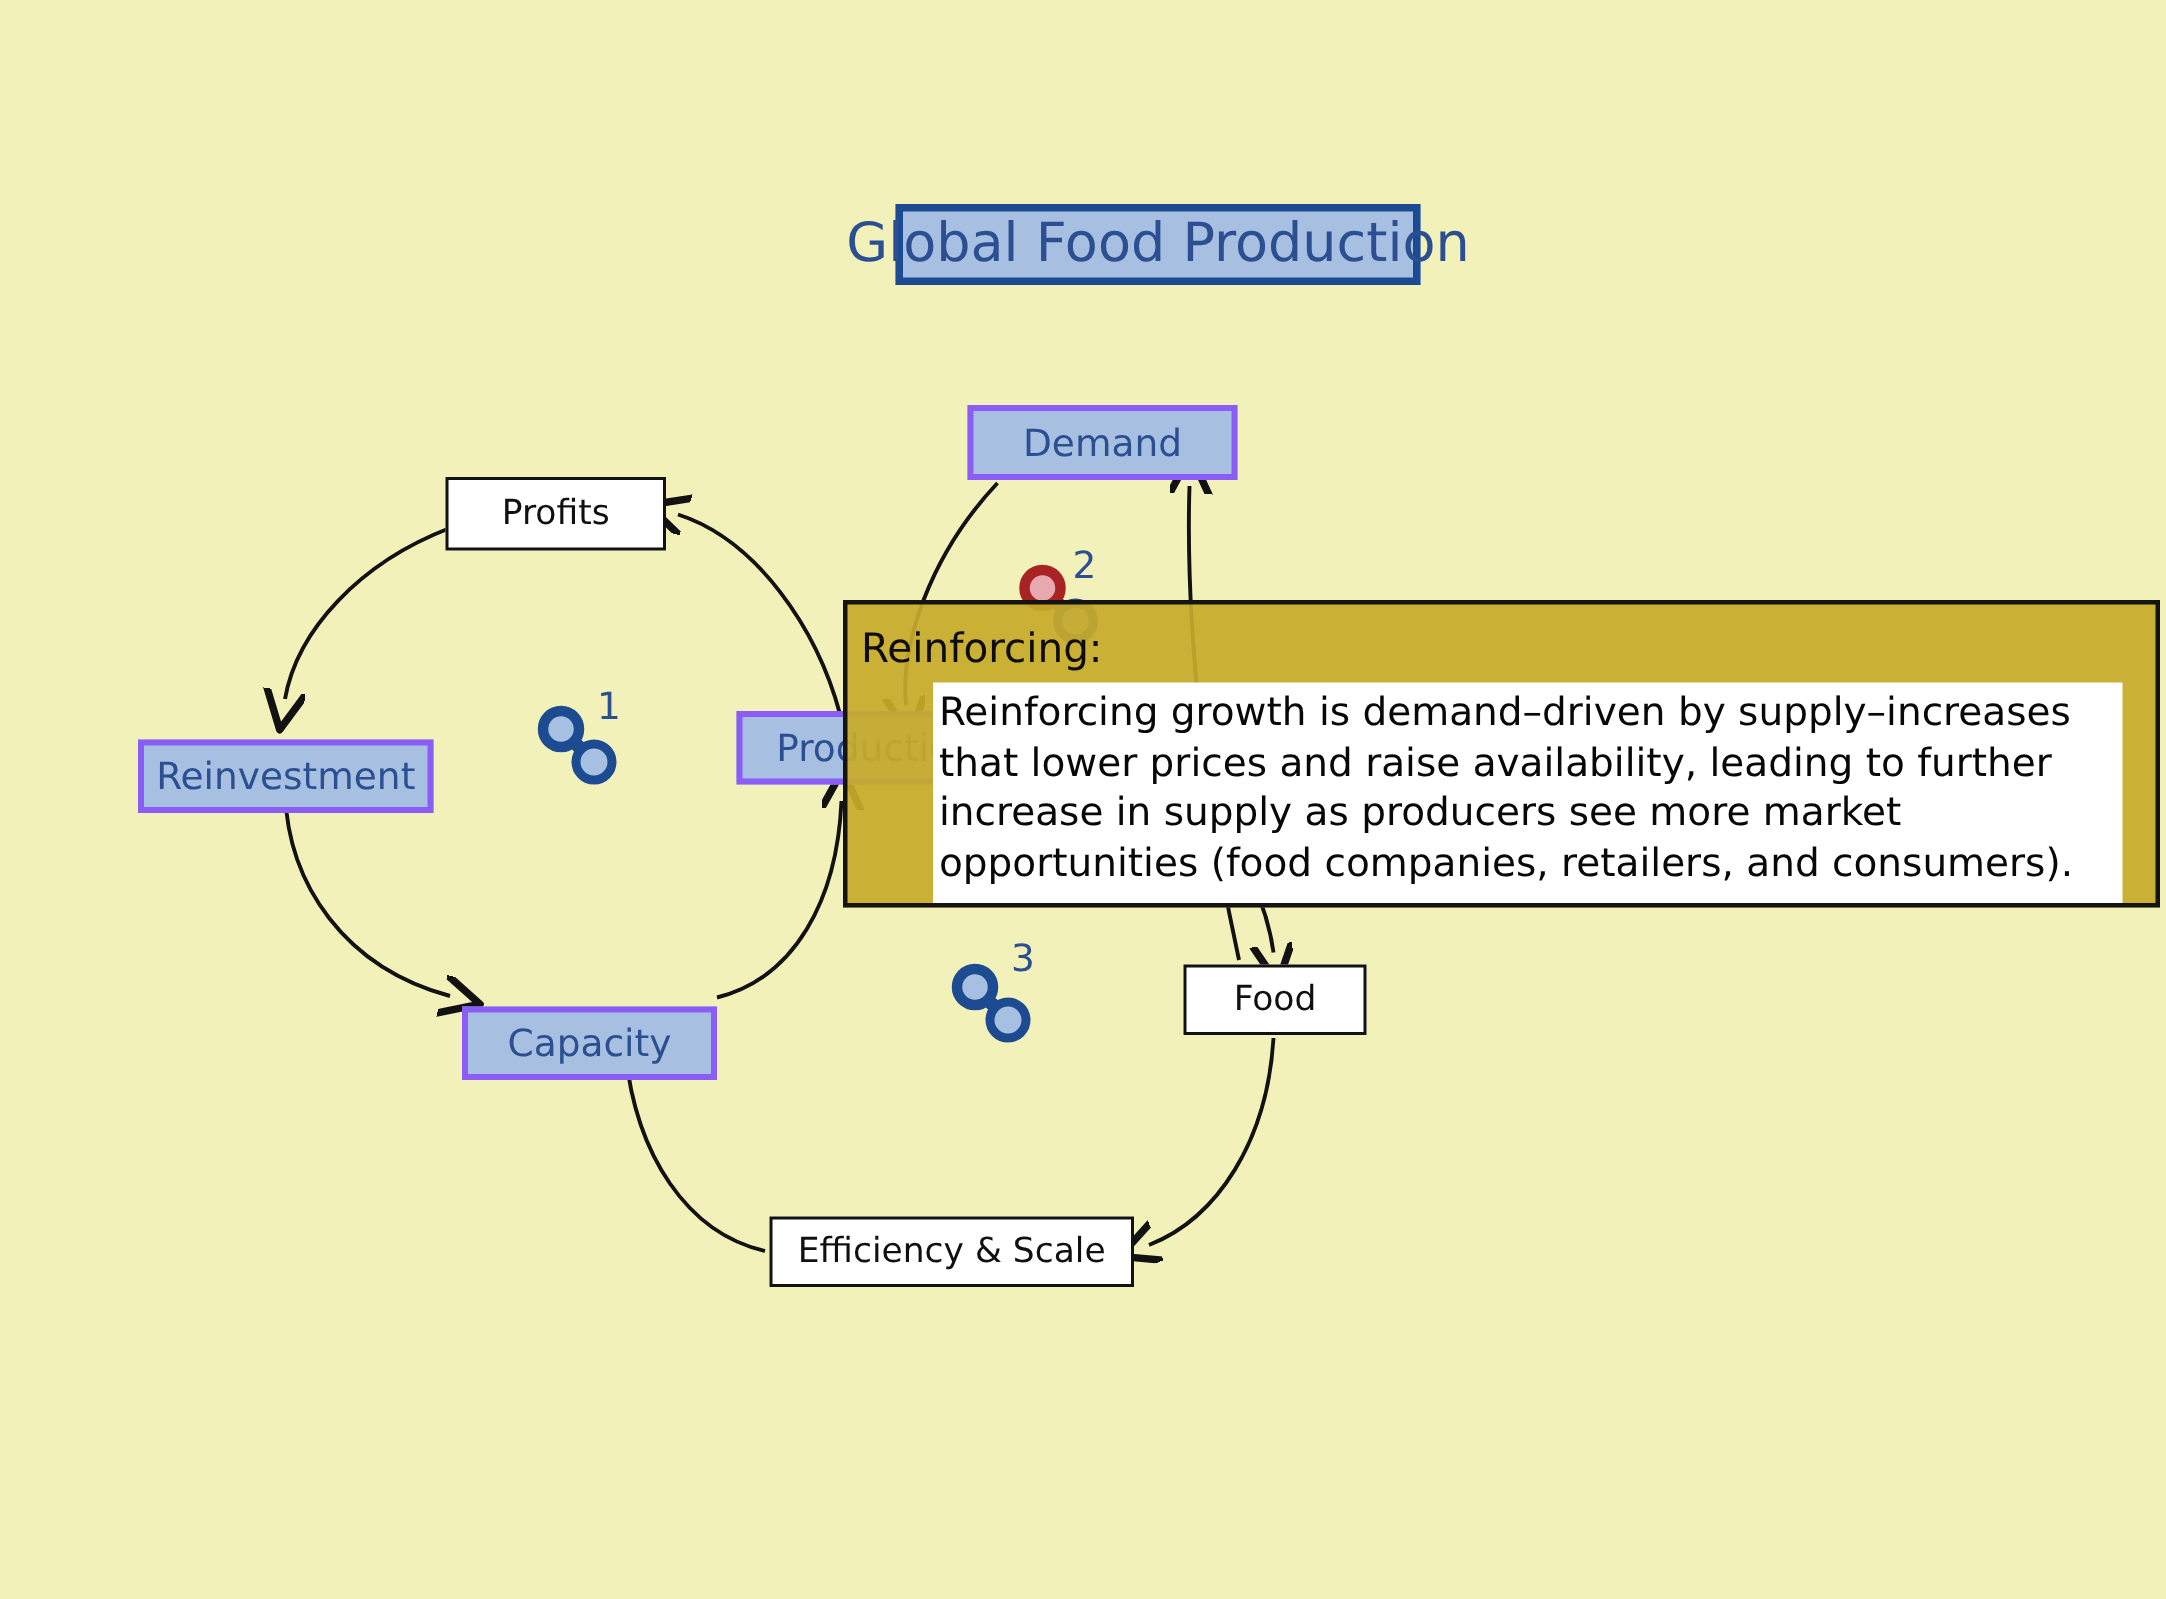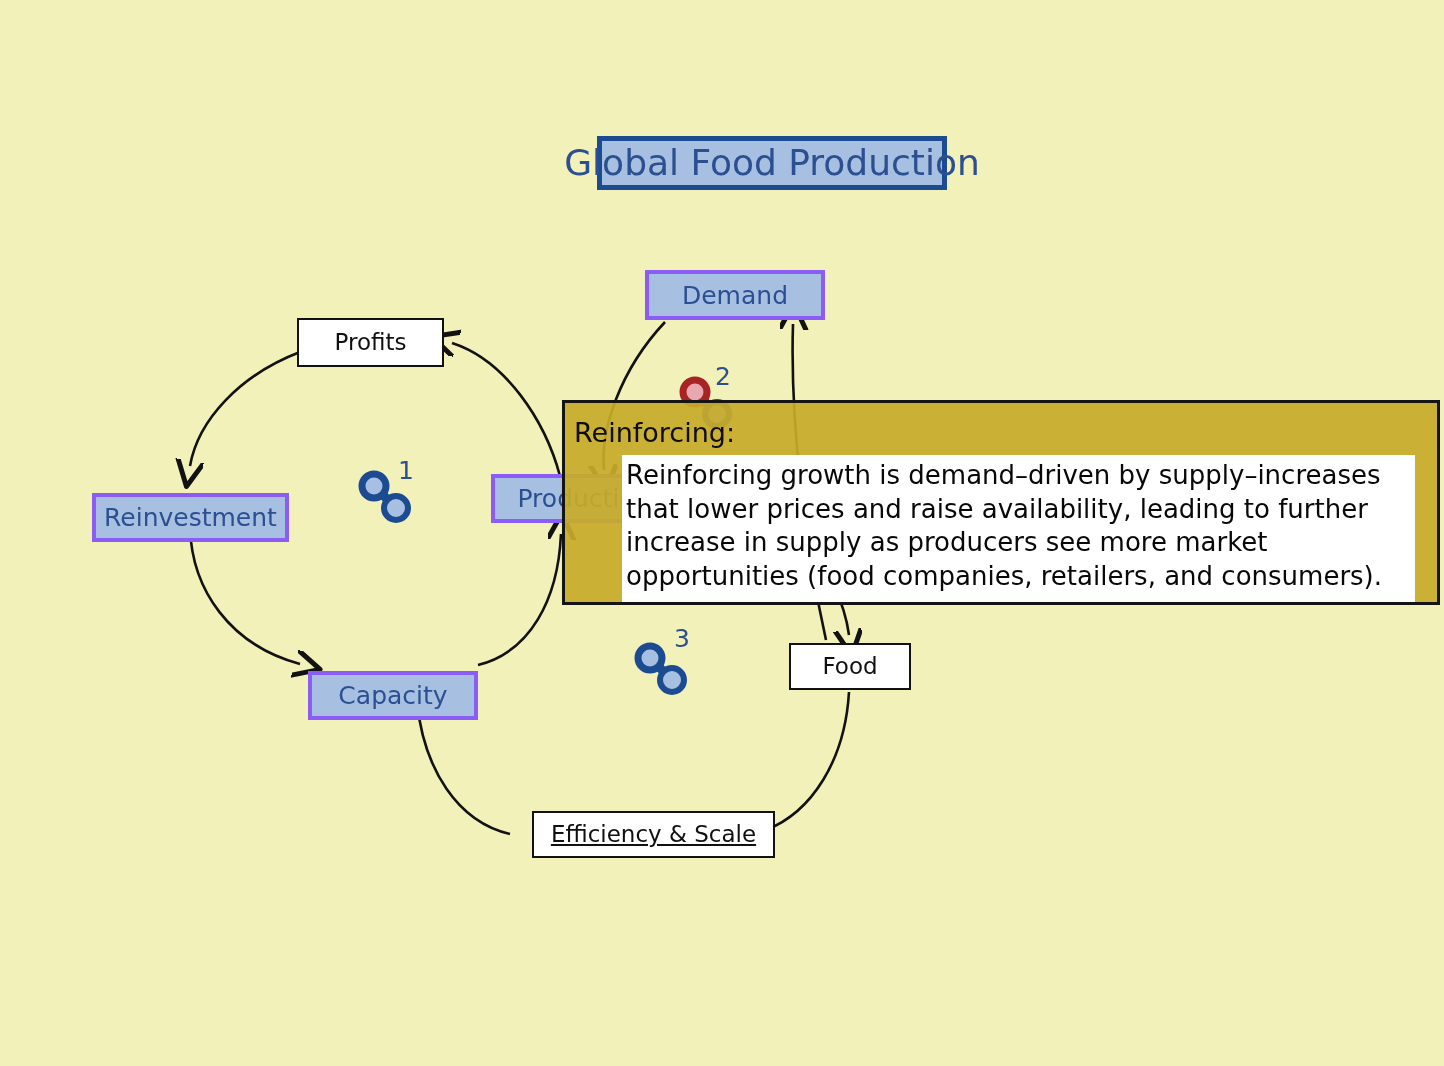--- a/index.html
+++ b/index.html
@@ -149,21 +149,21 @@
       </div>
       <div class="node blue" style="left: 491px; top: 474px; width: 186px; height: 49px;">
         <span>Production</span>
       </div>
       <div class="node blue" style="left: 308px; top: 641px; width: 170px; height: 49px; margin-top: 30px;">
         <span>Capacity</span>
       </div>
       <div class="node white" style="left: 789px; top: 643px; width: 122px; height: 47px;">
         <span>Food</span>
       </div>
-      <div class="node white" style="left: 532px; top: 811px; width: 243px; height: 47px; text-decoration: underline;">
+      <div class="node white" style="left: 513px; top: 811px; width: 243px; height: 47px;">
         <span>Efficiency &amp; Scale</span>
       </div>
     </div>
 
   <div id="marker-layer">
       <div class="loop-marker" style="left: 355px; top: 466px;">
         <svg width="62" height="62" viewBox="0 0 62 62">
           <line x1="19" y1="20" x2="41" y2="42" stroke="#1c4b92" stroke-width="9" stroke-linecap="round"></line>
           <circle cx="41" cy="42" r="12" fill="#a7c0e2" stroke="#1c4b92" stroke-width="6"></circle>
           <circle cx="19" cy="20" r="12" fill="#a7c0e2" stroke="#1c4b92" stroke-width="7"></circle>

